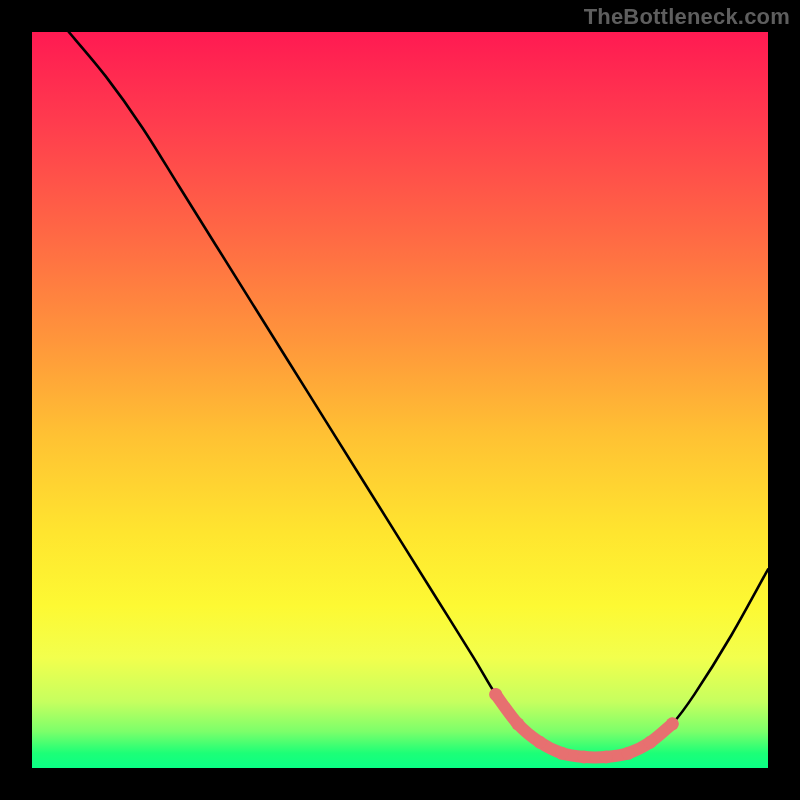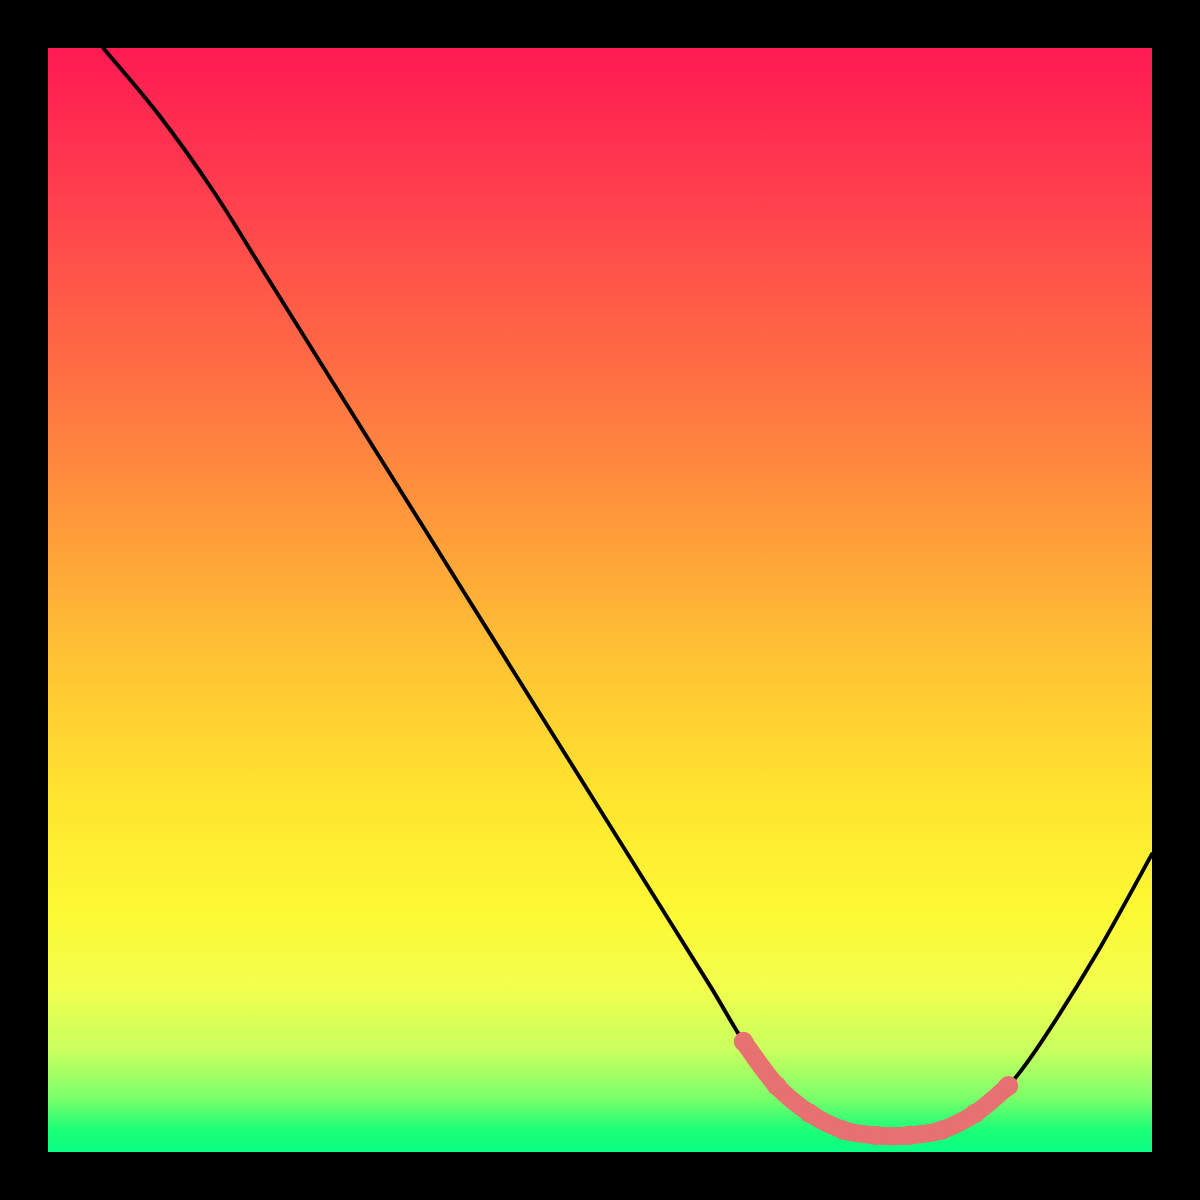--- a/index.html
+++ b/index.html
@@ -49,20 +49,21 @@
 svg.curve {
   position: absolute;
   inset: 0;
   width: 100%;
   height: 100%;
 }
 </style>
 </head>
 <body>
 <div class="frame">
+  <div class="watermark">TheBottleneck.com</div>
   <div class="plot">
     <div class="gradient"></div>
     <svg class="curve" viewBox="0 0 736 736" preserveAspectRatio="none">
       <path id="main-curve" fill="none" stroke="#000000" stroke-width="2.6" stroke-linecap="round" stroke-linejoin="round" d="M 36.800000000000004 0 C 42.93333333333334 7.360000000000014, 61.33333333333334 28.213333333333424, 73.60000000000001 44.16000000000008 C 85.86666666666667 60.10666666666674, 98.13333333333333 77.27999999999997, 110.39999999999999 95.67999999999995 C 122.66666666666666 114.07999999999993, 134.93333333333334 134.93333333333325, 147.20000000000002 154.55999999999995 C 159.4666666666667 174.18666666666664, 171.73333333333335 193.8133333333334, 184 213.44000000000005 C 196.26666666666665 233.06666666666672, 208.53333333333333 252.69333333333333, 220.79999999999998 272.32 C 233.06666666666663 291.94666666666666, 245.3333333333333 311.5733333333333, 257.59999999999997 331.2 C 269.8666666666666 350.82666666666665, 282.1333333333334 370.4533333333334, 294.40000000000003 390.08000000000004 C 306.6666666666667 409.7066666666667, 318.93333333333334 429.3333333333333, 331.2 448.96 C 343.46666666666664 468.58666666666664, 355.73333333333335 488.21333333333337, 368 507.84000000000003 C 380.26666666666665 527.4666666666667, 392.53333333333336 547.0933333333334, 404.8 566.72 C 417.06666666666666 586.3466666666667, 431.78666666666663 609.6533333333334, 441.59999999999997 625.6 C 451.4133333333333 641.5466666666666, 456.32 651.36, 463.68 662.4 C 471.04 673.4399999999999, 478.40000000000003 683.8666666666667, 485.76000000000005 691.84 C 493.12000000000006 699.8133333333334, 500.48 705.3333333333334, 507.84 710.24 C 515.1999999999999 715.1466666666666, 522.56 718.8266666666666, 529.92 721.28 C 537.28 723.7333333333333, 544.64 724.3466666666667, 552 724.96 C 559.36 725.5733333333334, 566.72 725.5733333333334, 574.08 724.96 C 581.44 724.3466666666667, 588.8000000000001 723.7333333333333, 596.1600000000001 721.28 C 603.5200000000001 718.8266666666666, 610.88 715.1466666666666, 618.24 710.24 C 625.6 705.3333333333334, 632.96 699.8133333333334, 640.32 691.84 C 647.6800000000001 683.8666666666667, 652.5866666666667 677.12, 662.4 662.4 C 672.2133333333333 647.68, 686.9333333333333 624.3733333333333, 699.1999999999999 603.52 C 711.4666666666666 582.6666666666666, 729.8666666666667 548.3199999999999, 736 537.28"></path>
       <g id="dot-layer">
           <path d="M 463.68 662.4 C 467.36 667.3066666666666, 478.40000000000003 683.8666666666667, 485.76000000000005 691.84 C 493.12000000000006 699.8133333333334, 500.48 705.3333333333334, 507.84 710.24 C 515.1999999999999 715.1466666666666, 522.56 718.8266666666666, 529.92 721.28 C 537.28 723.7333333333333, 544.64 724.3466666666667, 552 724.96 C 559.36 725.5733333333334, 566.72 725.5733333333334, 574.08 724.96 C 581.44 724.3466666666667, 588.8000000000001 723.7333333333333, 596.1600000000001 721.28 C 603.5200000000001 718.8266666666666, 610.88 715.1466666666666, 618.24 710.24 C 625.6 705.3333333333334, 636.6400000000001 694.9066666666668, 640.32 691.84" fill="none" stroke="#e77070" stroke-width="12" stroke-linecap="round" stroke-linejoin="round"></path>
           <circle cx="463.68" cy="662.4" r="6.5" fill="#e77070"></circle>
           <circle cx="485.76000000000005" cy="691.84" r="6.5" fill="#e77070"></circle>
           <circle cx="507.84" cy="710.24" r="6.5" fill="#e77070"></circle>
           <circle cx="529.92" cy="721.28" r="6.5" fill="#e77070"></circle>

